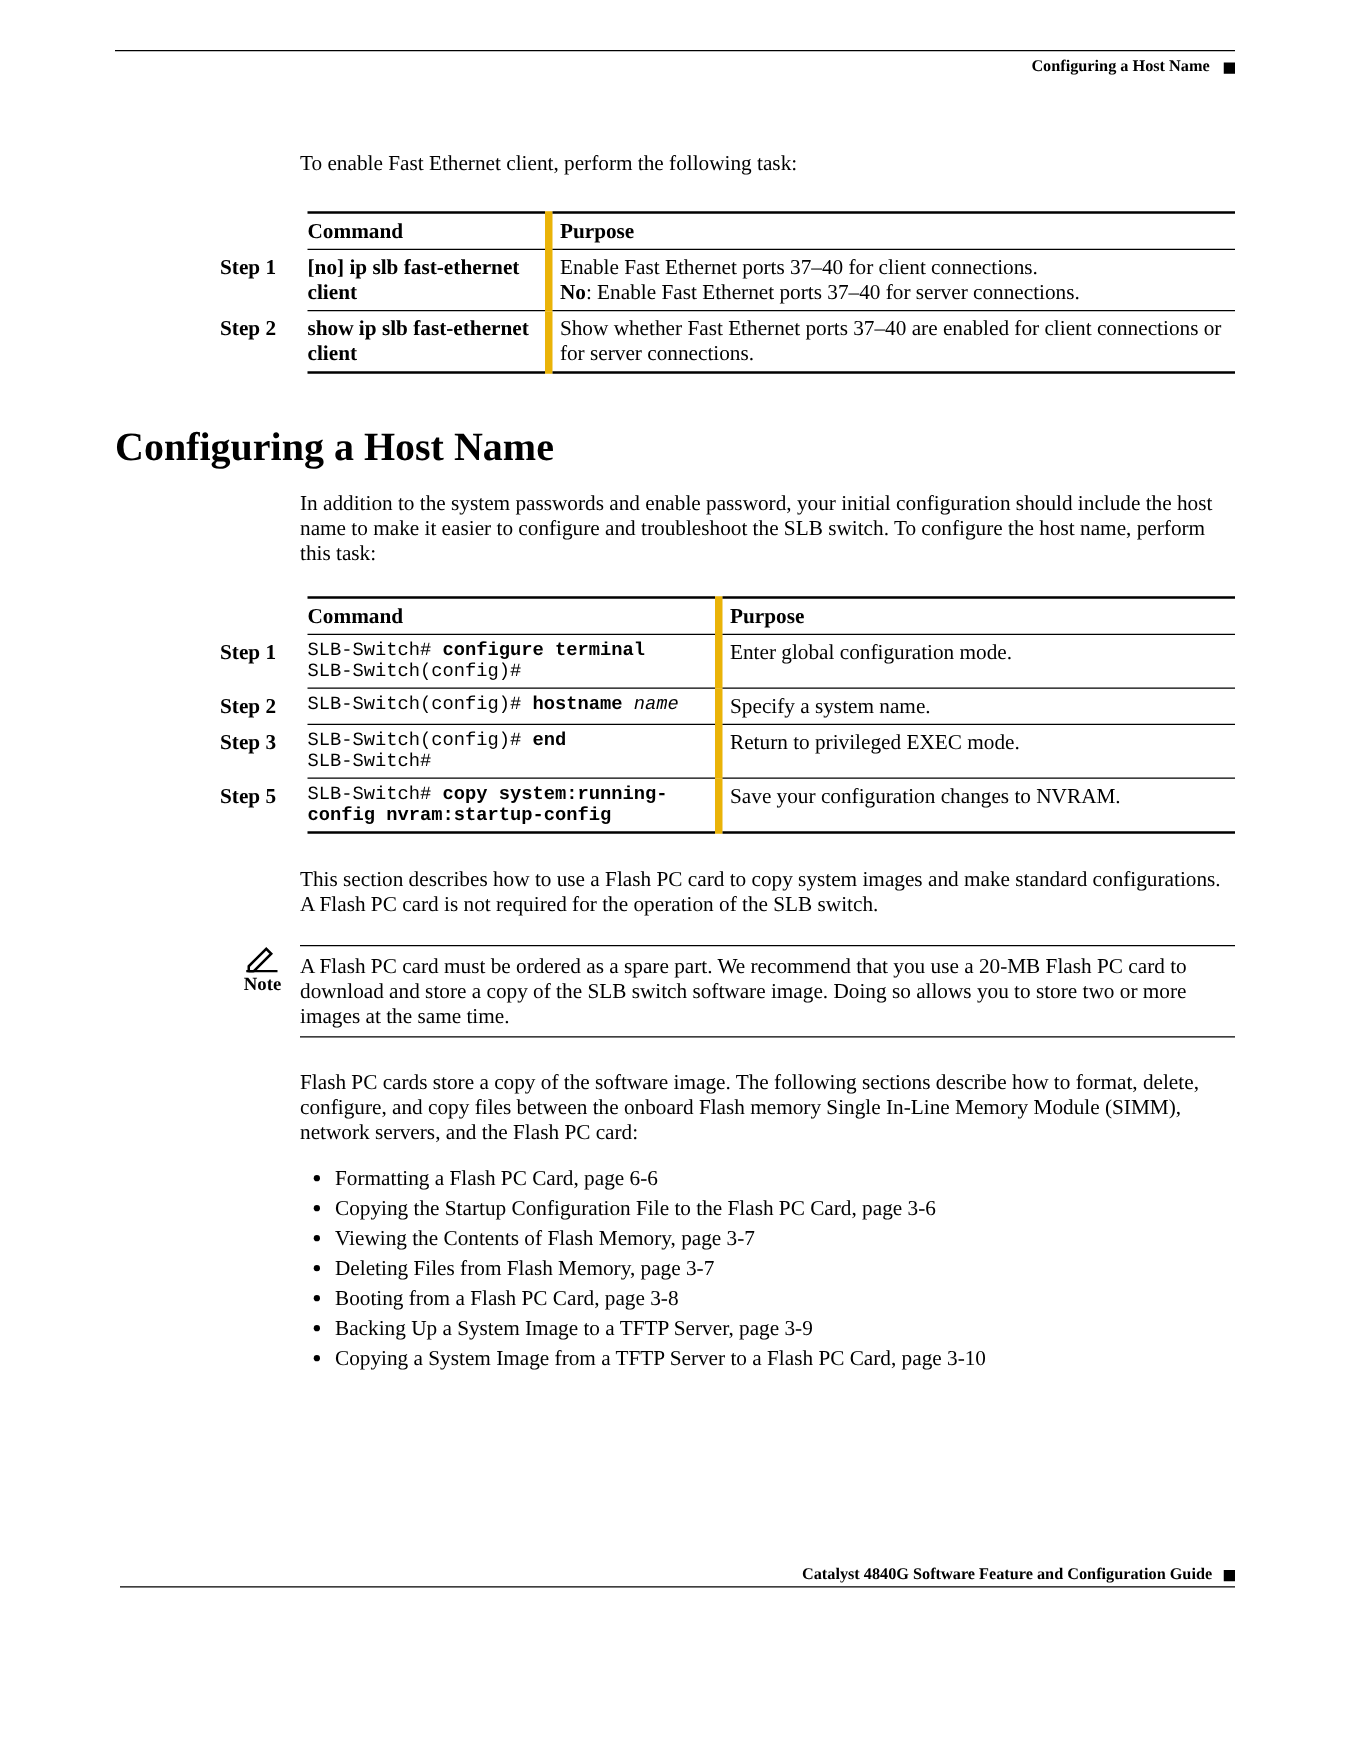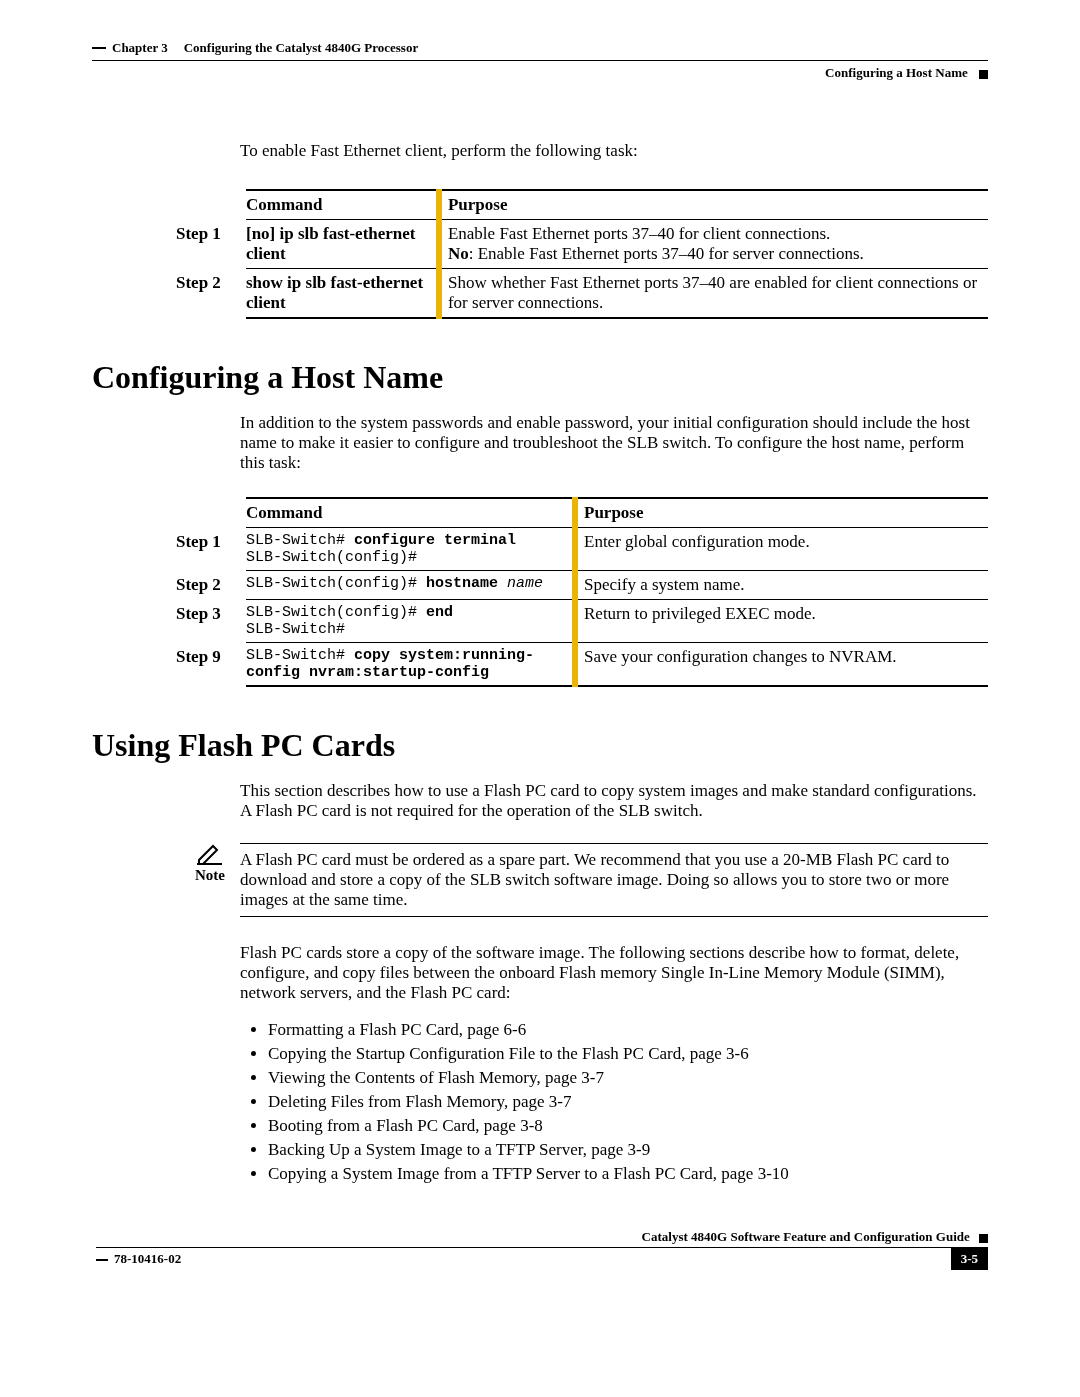--- a/index.html
+++ b/index.html
@@ -182,25 +182,20 @@
     font-weight: bold;
     font-size: 13px;
     padding: 3px 10px;
   }
 </style>
 </head>
 <body>
 
 <div class="page">
 
-  <div class="header-row">
-    <span class="header-left-dash"></span>
-    <span class="chapter-label">Chapter 3</span>
-    <span class="chapter-title">Configuring the Catalyst 4840G Processor</span>
-  </div>
   <hr class="header-rule">
   <div class="header-sub">
     <span>Configuring a Host Name</span>
     <span class="sq"></span>
   </div>
 
   <div class="content">
 
     <p class="intro-text">To enable Fast Ethernet client, perform the following task:</p>
 
@@ -257,31 +252,30 @@
       </tr>
       <tr>
         <td class="step-col">Step 3</td>
         <td class="border-top-light mono">
           <span>SLB-Switch(config)# </span><b>end</b><br>
           <span>SLB-Switch#</span>
         </td>
         <td class="border-top-light vline">Return to privileged EXEC mode.</td>
       </tr>
       <tr>
-        <td class="step-col">Step 9</td>
+        <td class="step-col">Step 5</td>
         <td class="border-top-light border-bottom-heavy mono">
           <span>SLB-Switch# </span><b>copy system:running-config nvram:startup-config</b>
         </td>
         <td class="border-top-light border-bottom-heavy vline">Save your configuration changes to NVRAM.</td>
       </tr>
     </tbody>
       </table>
   </div>
 
-  <h1 class="section-title">Using Flash PC Cards</h1>
   <div class="content">
     <p>This section describes how to use a Flash PC card to copy system images and make standard configurations. A Flash PC card is not required for the operation of the SLB switch.</p>
 
     <div class="note-block">
       <div class="note-icon-col">
         <svg class="note-icon" width="28" height="22" viewBox="0 0 28 22">
           <path d="M3 17 L17 3 L21 7 L7 21 L3 21 Z" fill="none" stroke="#000" stroke-width="2"></path>
           <path d="M3 21 L7 21" stroke="#000" stroke-width="2"></path>
           <line x1="1" y1="21" x2="26" y2="21" stroke="#000" stroke-width="2"></line>
         </svg>
@@ -306,21 +300,15 @@
       <li>Copying a System Image from a TFTP Server to a Flash PC Card, page 3-10</li>
     </ul>
   </div>
 
   <div class="footer">
     <div class="footer-guide">
       <span>Catalyst 4840G Software Feature and Configuration Guide</span>
       <span class="footer-sq"></span>
     </div>
     <hr>
-    <div class="footer-row">
-      <span class="footer-left">
-        <span class="left-dash"></span><span>78-10416-02</span>
-      </span>
-      <span class="pagetag">3-5</span>
-    </div>
   </div>
 
 </div>
 
 </body></html>

